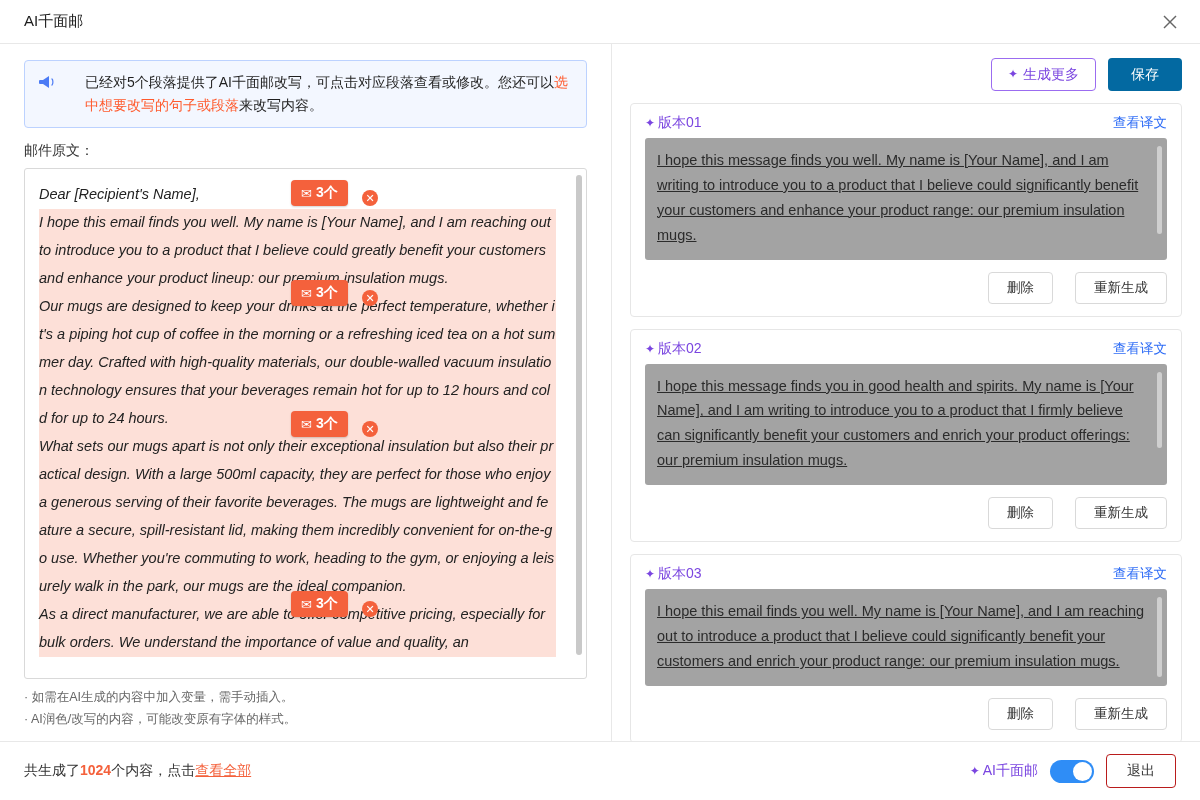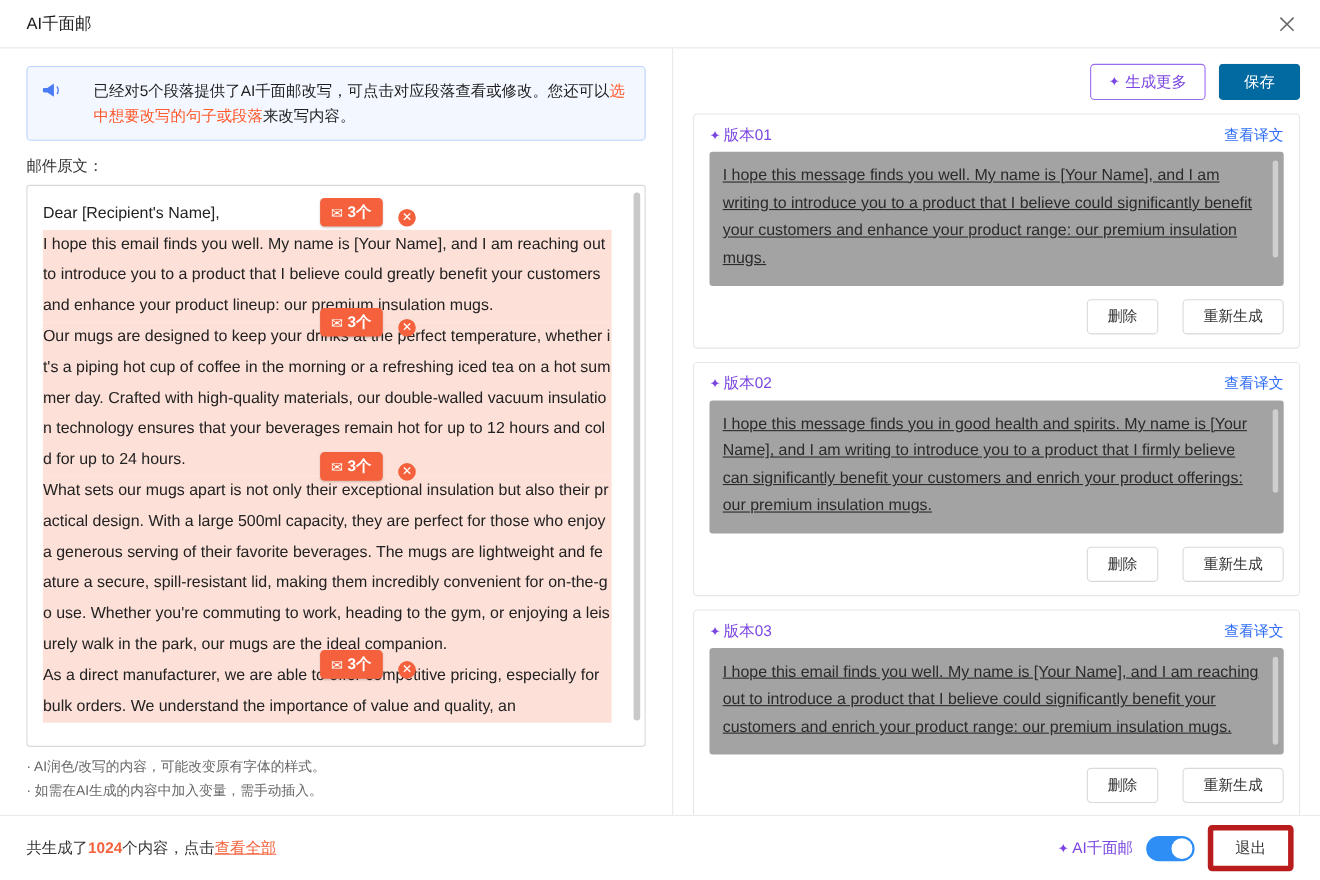--- a/index.html
+++ b/index.html
@@ -108,21 +108,21 @@
   .mailbox-inner {
     position: absolute;
     inset: 0;
     padding: 12px 30px 10px 14px;
     overflow: hidden;
     font-size: 14.5px;
     line-height: 1.93;
     color: #222;
     word-break: break-all;
   }
-  .para { margin: 0; }
+  .para { margin: 0; font-style: italic; }
   .para.hl { background: #fde0d8; }
   .para.first { background: transparent; }
 
   .mailbox-scroll {
     position: absolute;
     right: 4px; top: 6px;
     width: 6px; height: 480px;
     background: #c9c9c9;
     border-radius: 3px;
     cursor: pointer;
@@ -308,21 +308,21 @@
   }
   .switch::after {
     content: "";
     position: absolute;
     top: 2px; right: 2px;
     width: 19px; height: 19px;
     border-radius: 50%;
     background: #fff;
   }
   .btn-exit {
-    border: 5px solid #b91c1c;
+    border: 1px solid #b91c1c;
     border-radius: 4px;
     background: #fff;
     font-size: 14px;
     padding: 7px 20px;
     cursor: pointer;
     color: #333;
   }
   .sparkle { font-size: 12px; }
 </style>
 </head>
@@ -388,22 +388,22 @@
         <div class="badge" style="left:266px; top:422px;">
           <span class="env">✉</span>
           <span>3个</span>
         </div>
         <div class="badge-close" style="left:337px; top:432px;">✕</div>
 
         <div class="mailbox-scroll"></div>
       </div>
 
       <div class="hints">
+        <div>· 如需在AI生成的内容中加入变量，需手动插入。</div>
         <div>· AI润色/改写的内容，可能改变原有字体的样式。</div>
-        <div>· 如需在AI生成的内容中加入变量，需手动插入。</div>
       </div>
     </div>
 
     <div class="right-pane">
       <div class="right-header">
         <div class="btn btn-outline-purple">
           <span class="sparkle">✦</span>
           <span>生成更多</span>
         </div>
         <div class="btn btn-orange">

